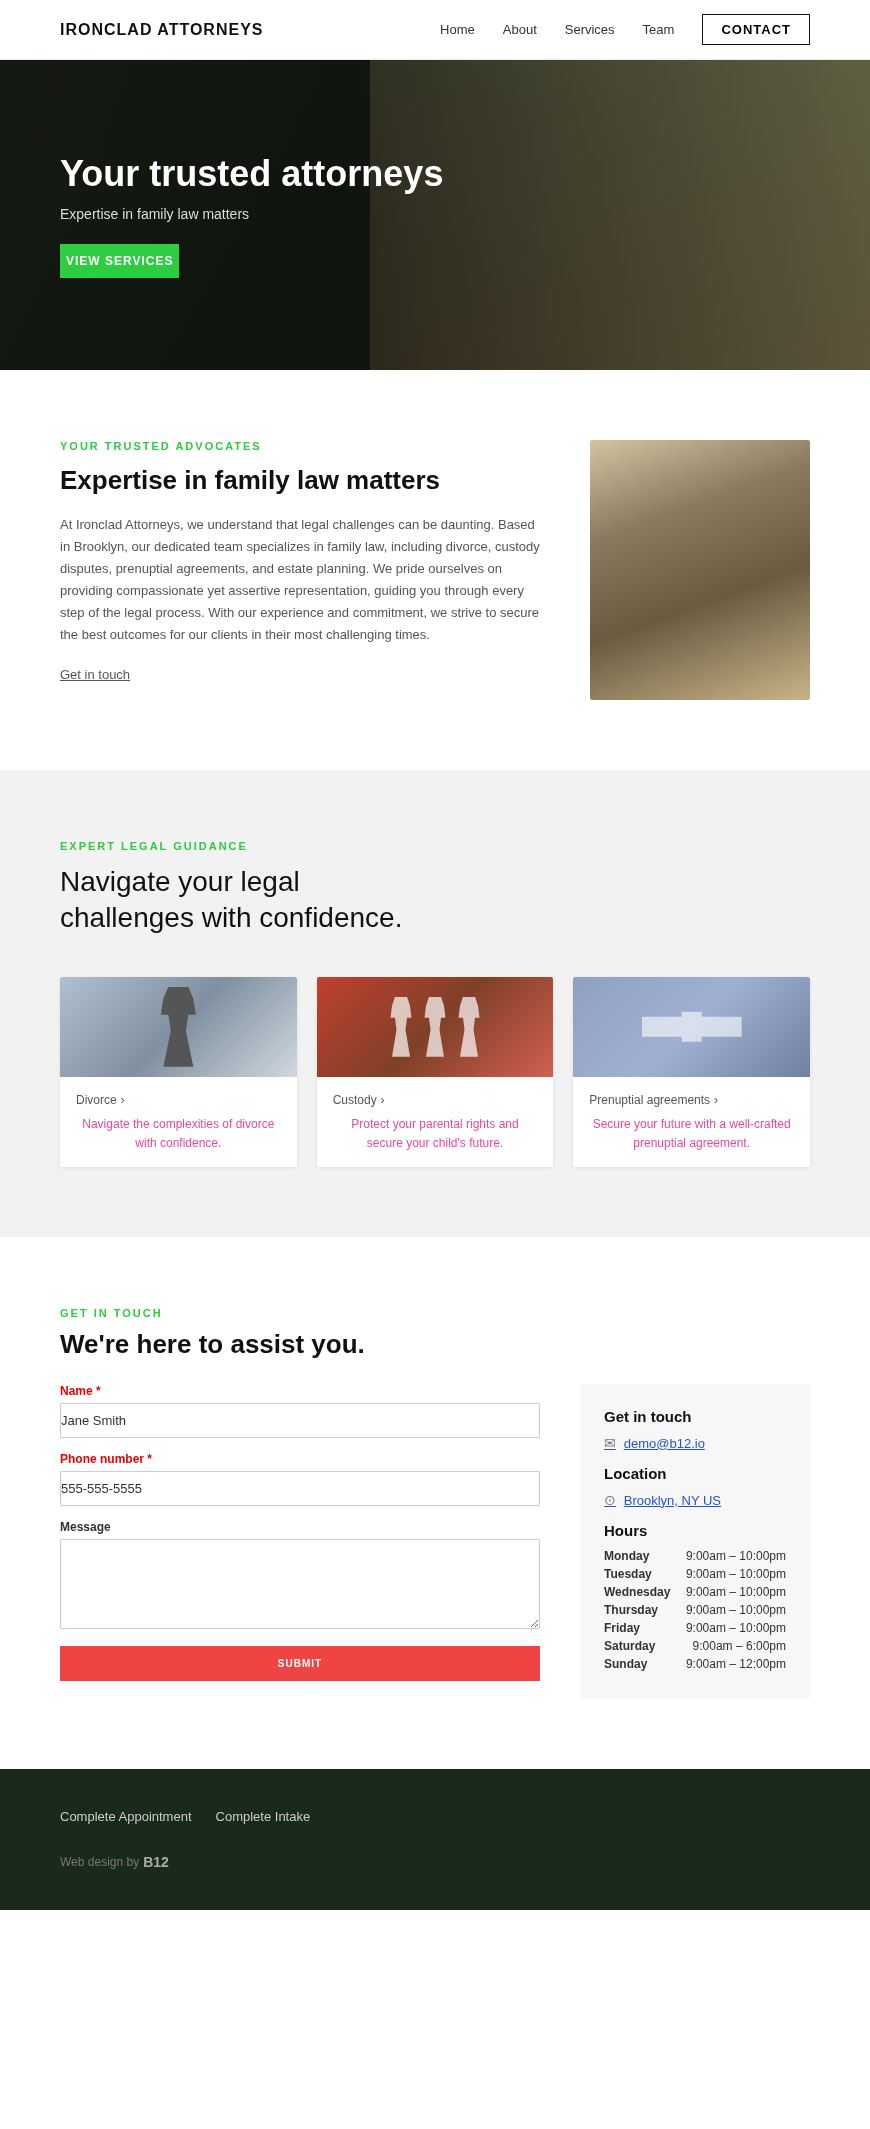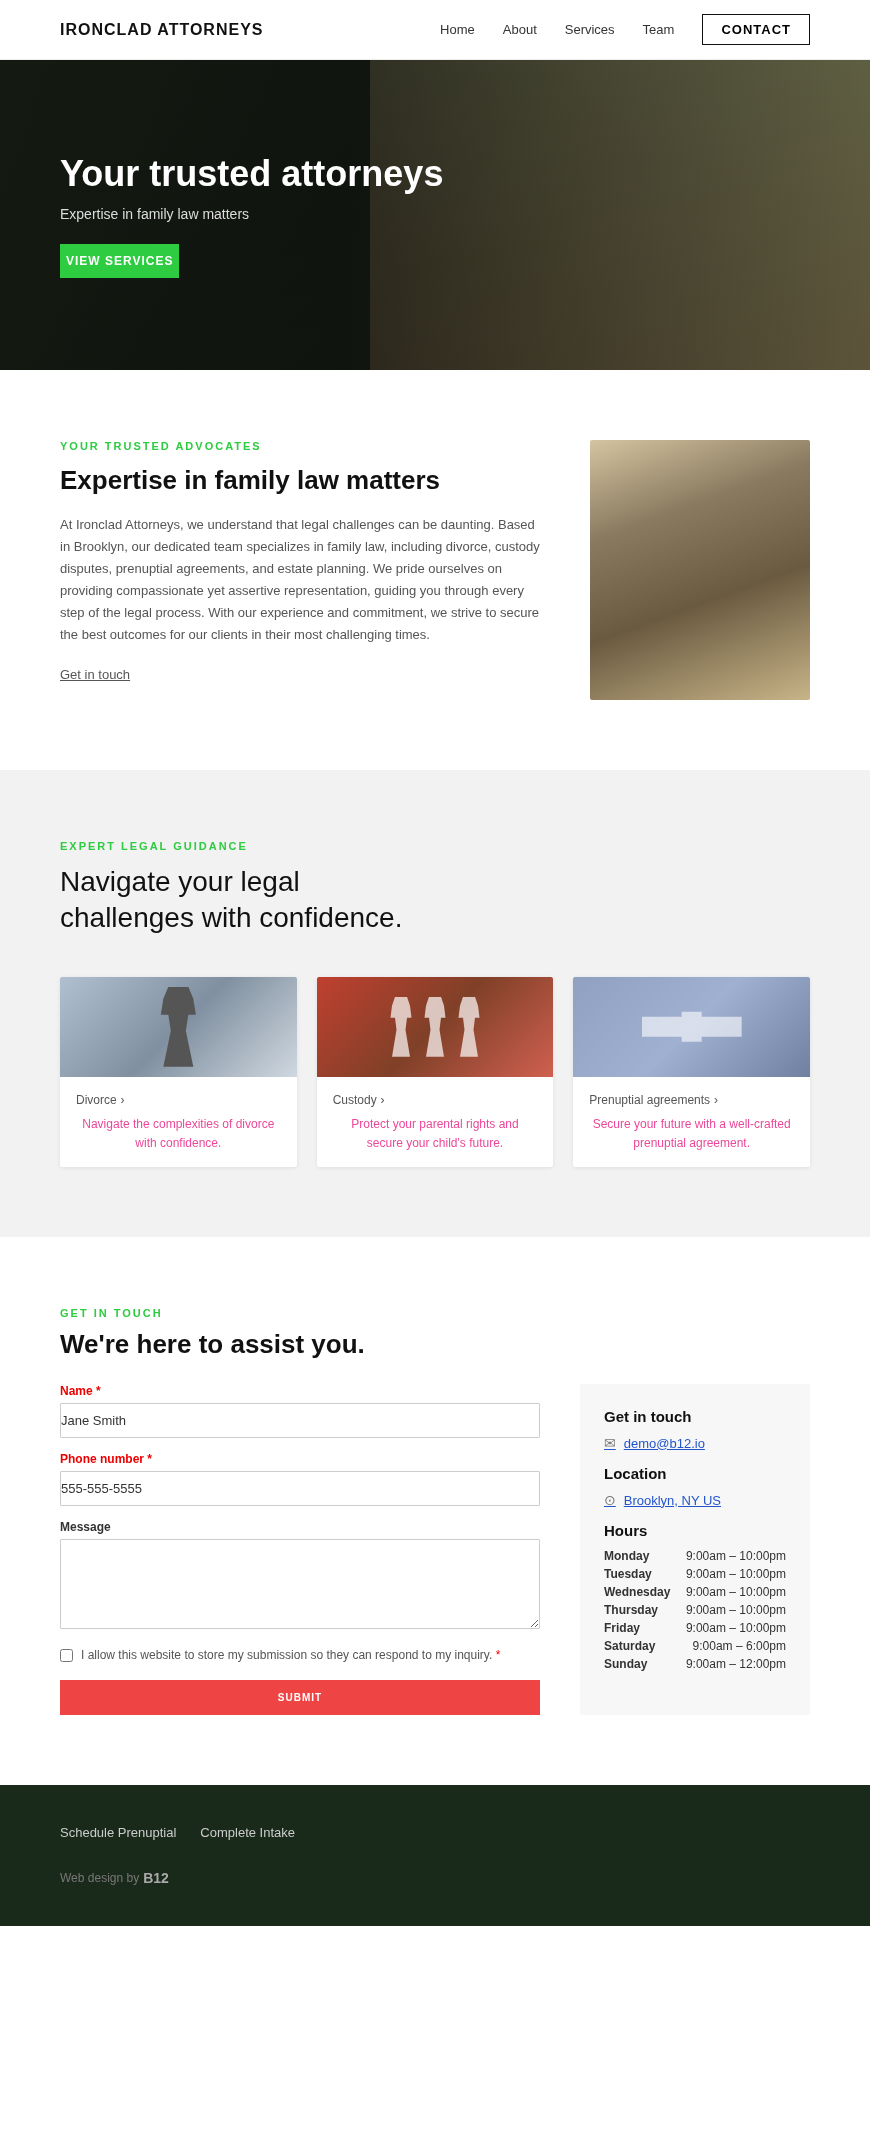--- a/index.html
+++ b/index.html
@@ -264,27 +264,20 @@
         <label class="form-label">
           <span>Phone number</span>
           <span style="color:#e00;">*</span>
         </label>
         <input class="form-input" type="tel" value="555-555-5555" style="">
       </div>
       <div class="form-group">
         <label class="form-label">Message</label>
         <textarea class="form-textarea" style=""></textarea>
       </div>
-      <div class="checkbox-row">
-        <input type="checkbox" style="">
-        <span class="checkbox-label">
-          <span>I allow this website to store my submission so they can respond to my inquiry.</span>
-          <span style="color:#e00;">*</span>
-        </span>
-      </div>
       <button class="submit-btn">SUBMIT</button>
     </div>
 
     <div class="contact-info-col">
       <div class="info-title">Get in touch</div>
       <div class="info-row">
         <span class="info-icon">✉</span>
         <a style="color:#2255cc;font-size:13px;">demo@b12.io</a>
       </div>
       <div class="info-title">Location</div>
@@ -322,20 +315,20 @@
             <span class="hours-day">Sunday</span>
             <span>9:00am – 12:00pm</span>
           </div>
         </div>
     </div>
   </div>
 </section>
 
 <footer>
   <div class="footer-links">
-    <a class="footer-link">Schedule Prenuptial</a>
+    <a class="footer-link">Complete Appointment</a>
     <a class="footer-link">Complete Intake</a>
   </div>
   <div class="footer-bottom">
     <span>Web design by</span>
     <span class="footer-b12">B12</span>
   </div>
 </footer>
 
 </body></html>

